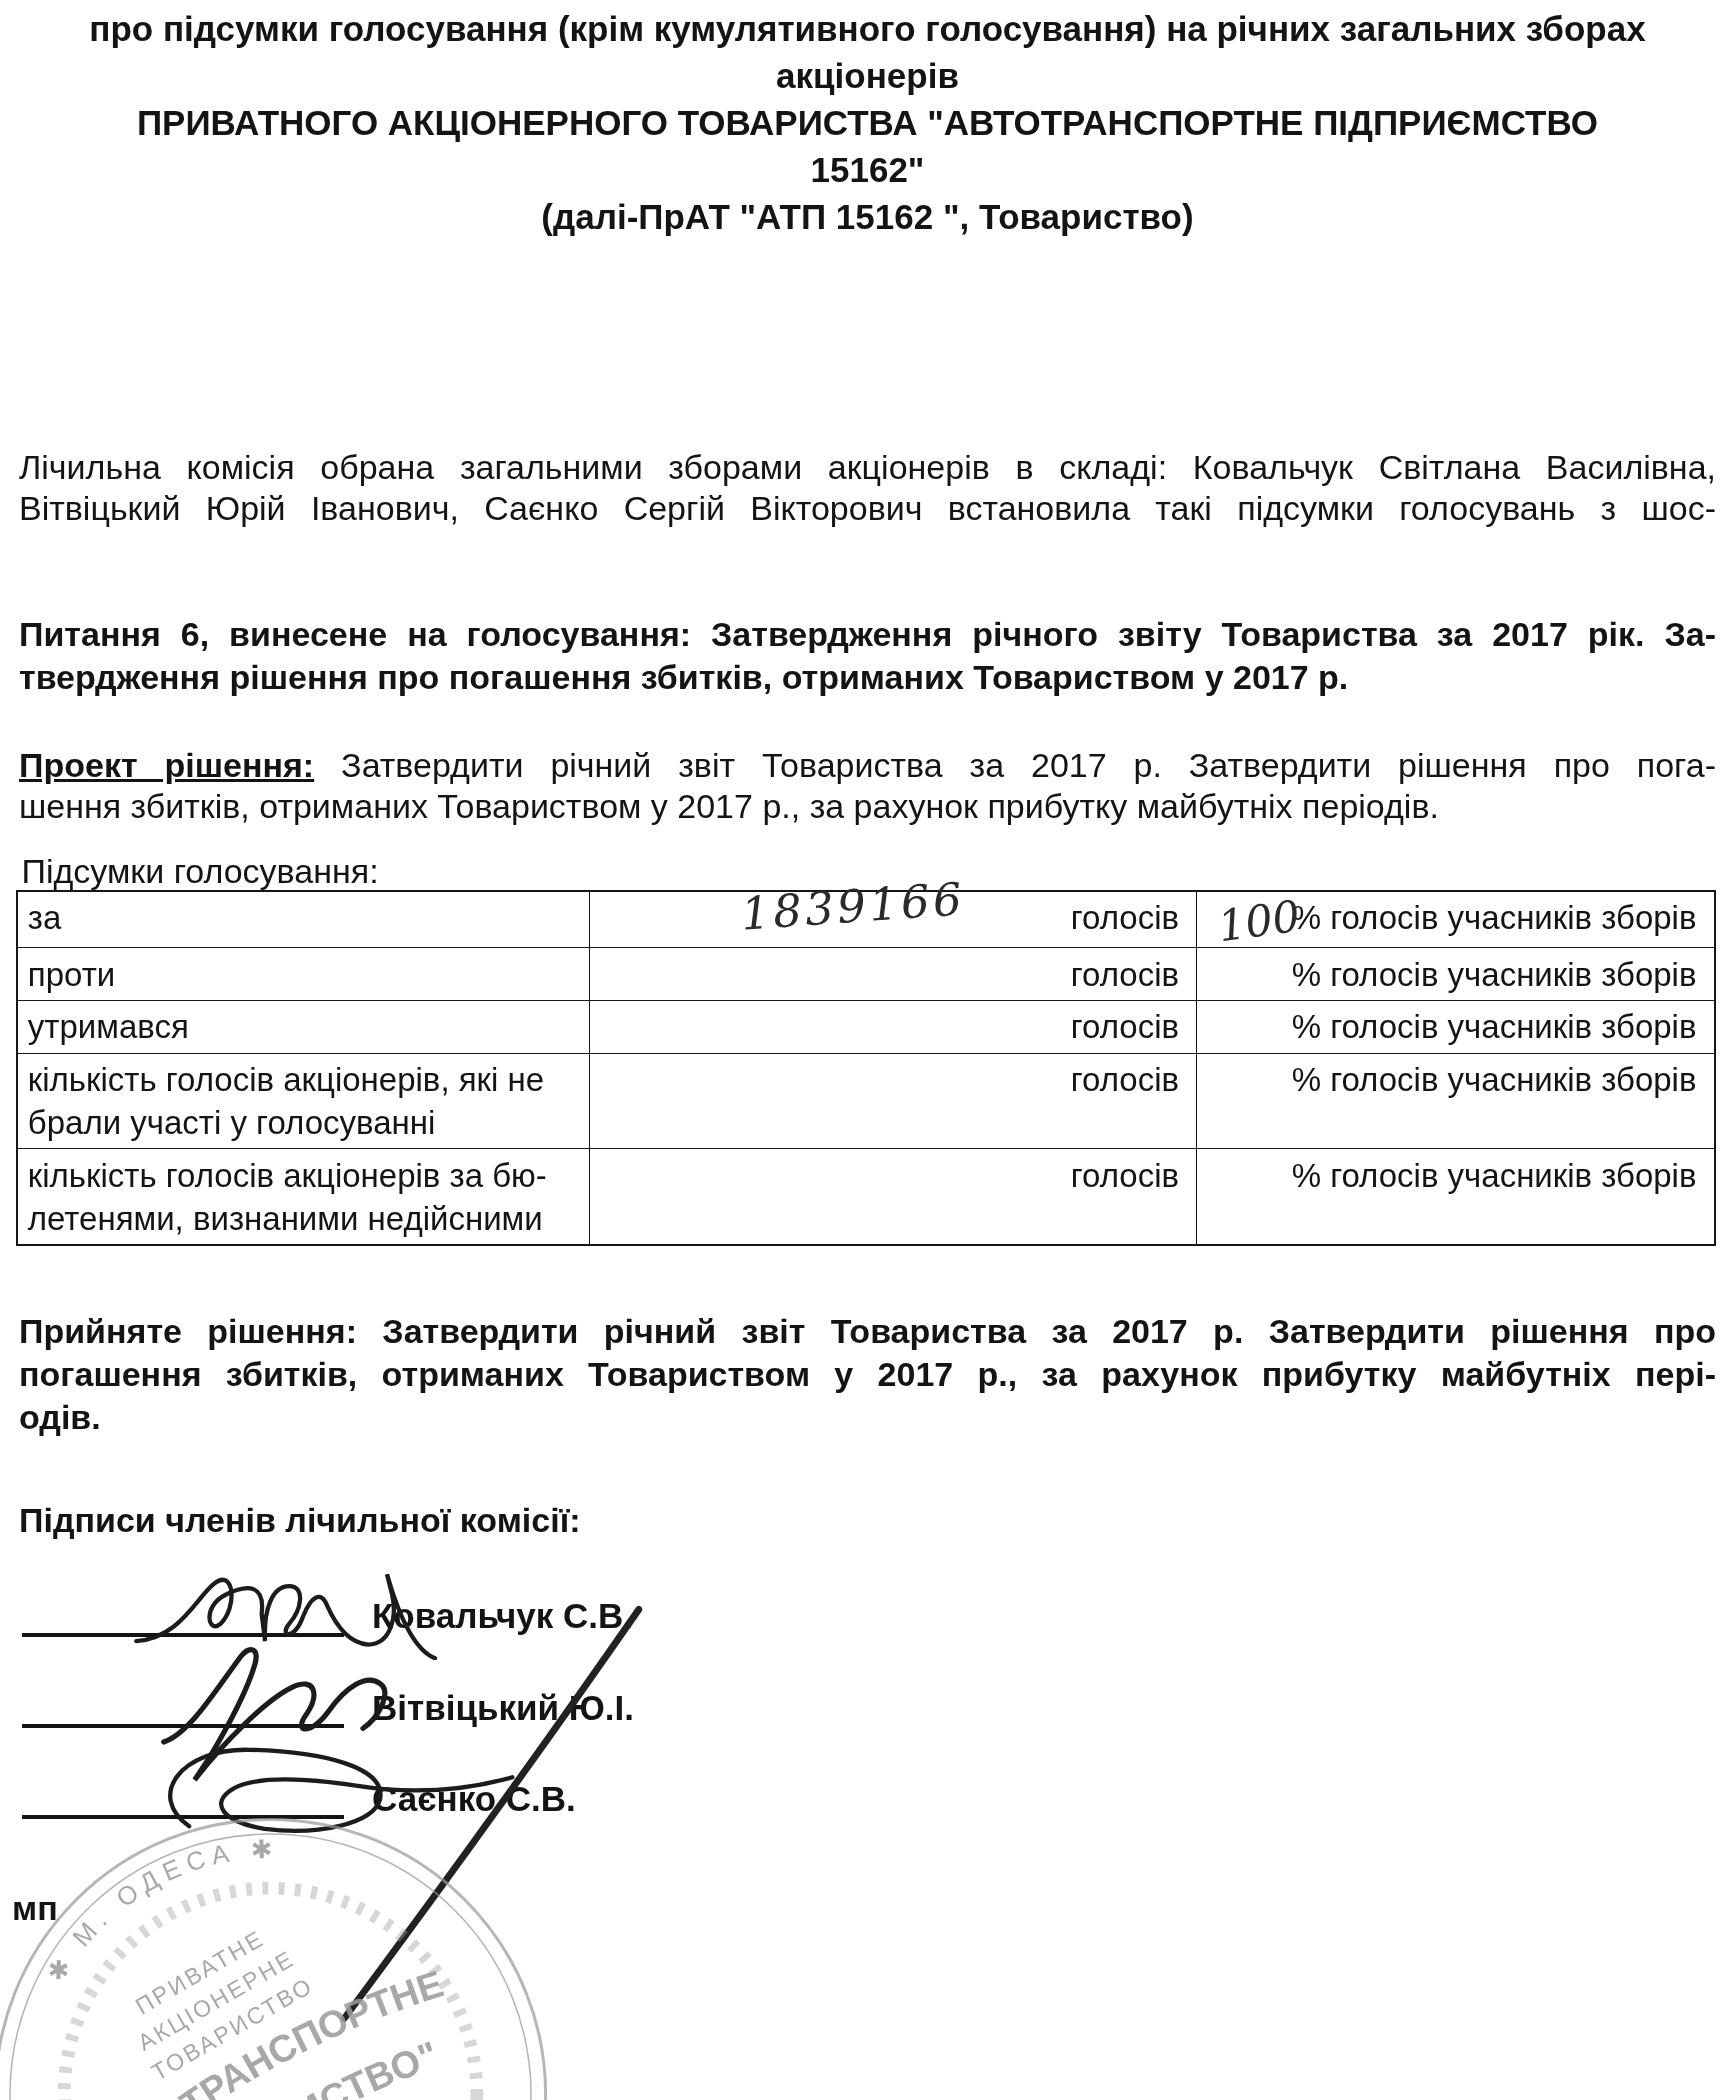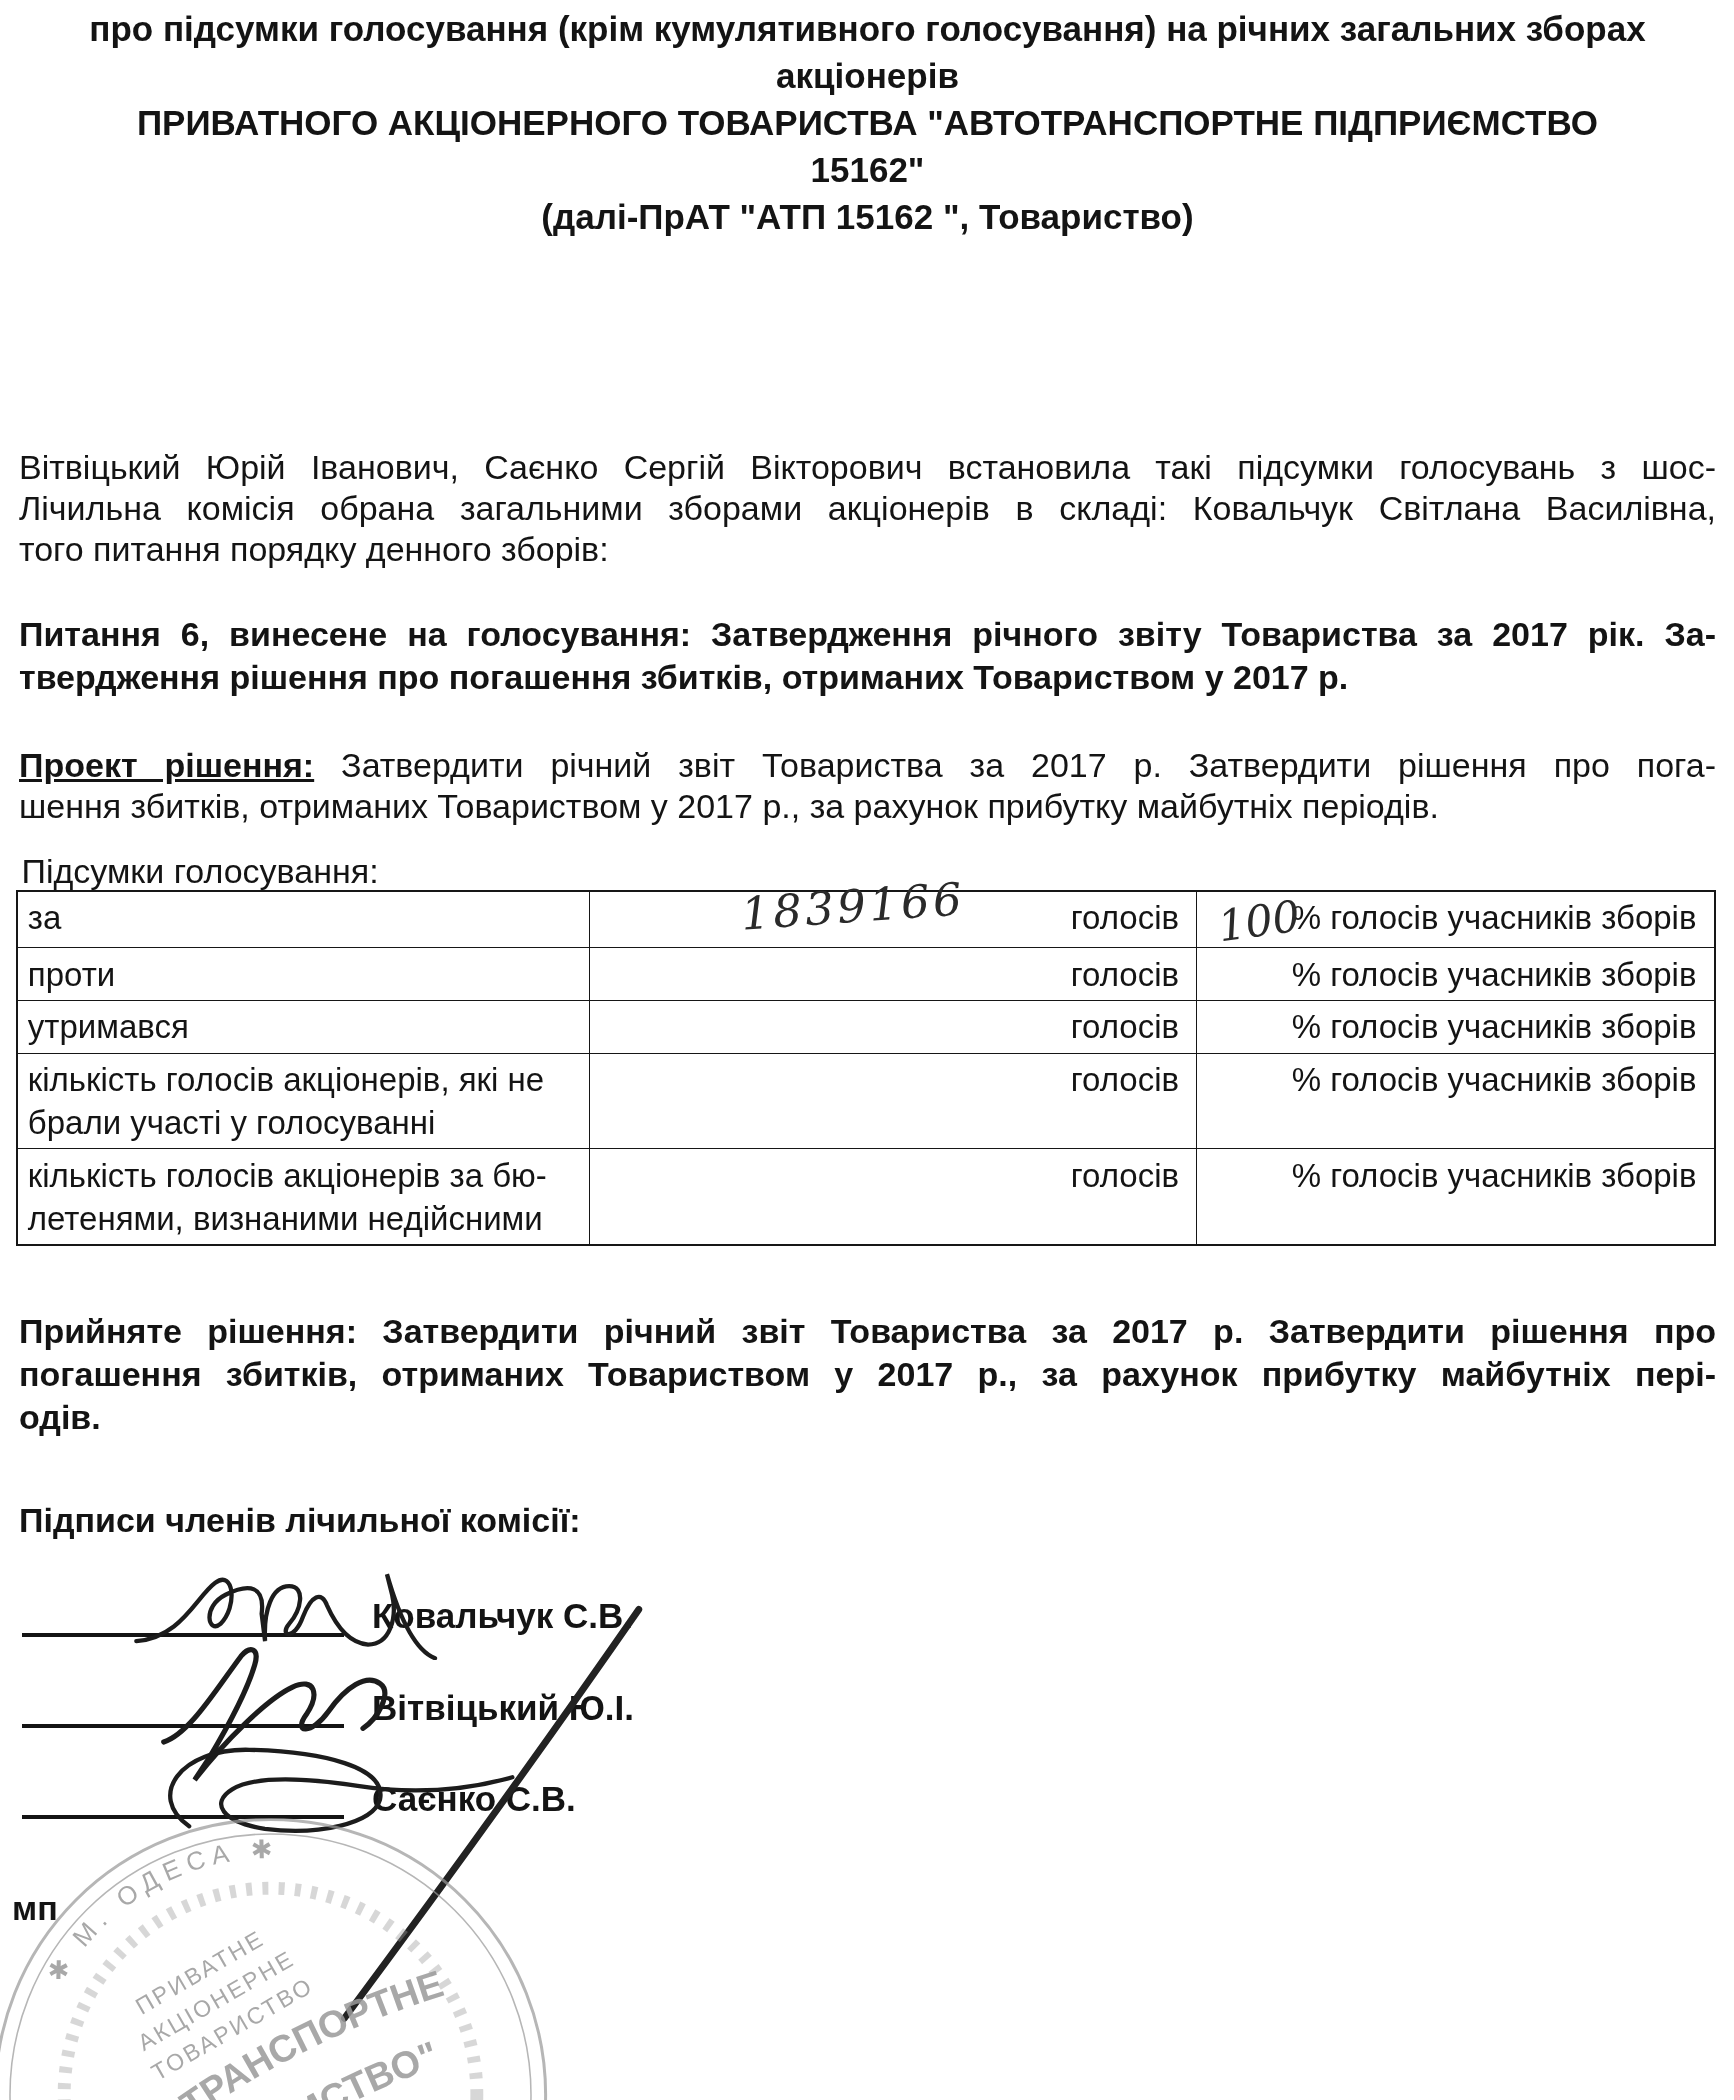--- a/index.html
+++ b/index.html
@@ -49,23 +49,22 @@
   <div class="hdr">
     <div class="hdr-line">про підсумки голосування (крім кумулятивного голосування) на річних загальних зборах</div>
     <div class="hdr-line">акціонерів</div>
     <div class="hdr-line">ПРИВАТНОГО АКЦІОНЕРНОГО ТОВАРИСТВА "АВТОТРАНСПОРТНЕ ПІДПРИЄМСТВО</div>
     <div class="hdr-line">15162"</div>
     <div class="hdr-line">(далі-ПрАТ "АТП 15162 ", Товариство)</div>
   </div>
 
 
   <div class="abs par" style="top:447px;">
+    <div class="ln jl">Лічильна комісія обрана загальними зборами акціонерів в складі: Ковальчук Світлана Василівна,</div>
     <div class="ln jl">Вітвіцький Юрій Іванович, Саєнко Сергій Вікторович встановила такі підсумки голосувань з шос-</div>
-    <div class="ln jl">Лічильна комісія обрана загальними зборами акціонерів в складі: Ковальчук Світлана Василівна,</div>
-    <div class="ln">того питання порядку денного зборів:</div>
   </div>
 
   <div class="abs par bold" style="top:613px;">
     <div class="ln jl" style="line-height:43px;">Питання 6, винесене на голосування: Затвердження річного звіту Товариства за 2017 рік. За-</div>
     <div class="ln" style="line-height:43px;">твердження рішення про погашення збитків, отриманих Товариством у 2017 р.</div>
   </div>
 
   <div class="abs par" style="top:745px;">
     <div class="ln jl"><span class="bold ul">Проект рішення:</span><span> Затвердити річний звіт Товариства за 2017 р. Затвердити рішення про пога-</span></div>
     <div class="ln">шення збитків, отриманих Товариством у 2017 р., за рахунок прибутку майбутніх періодів.</div>

